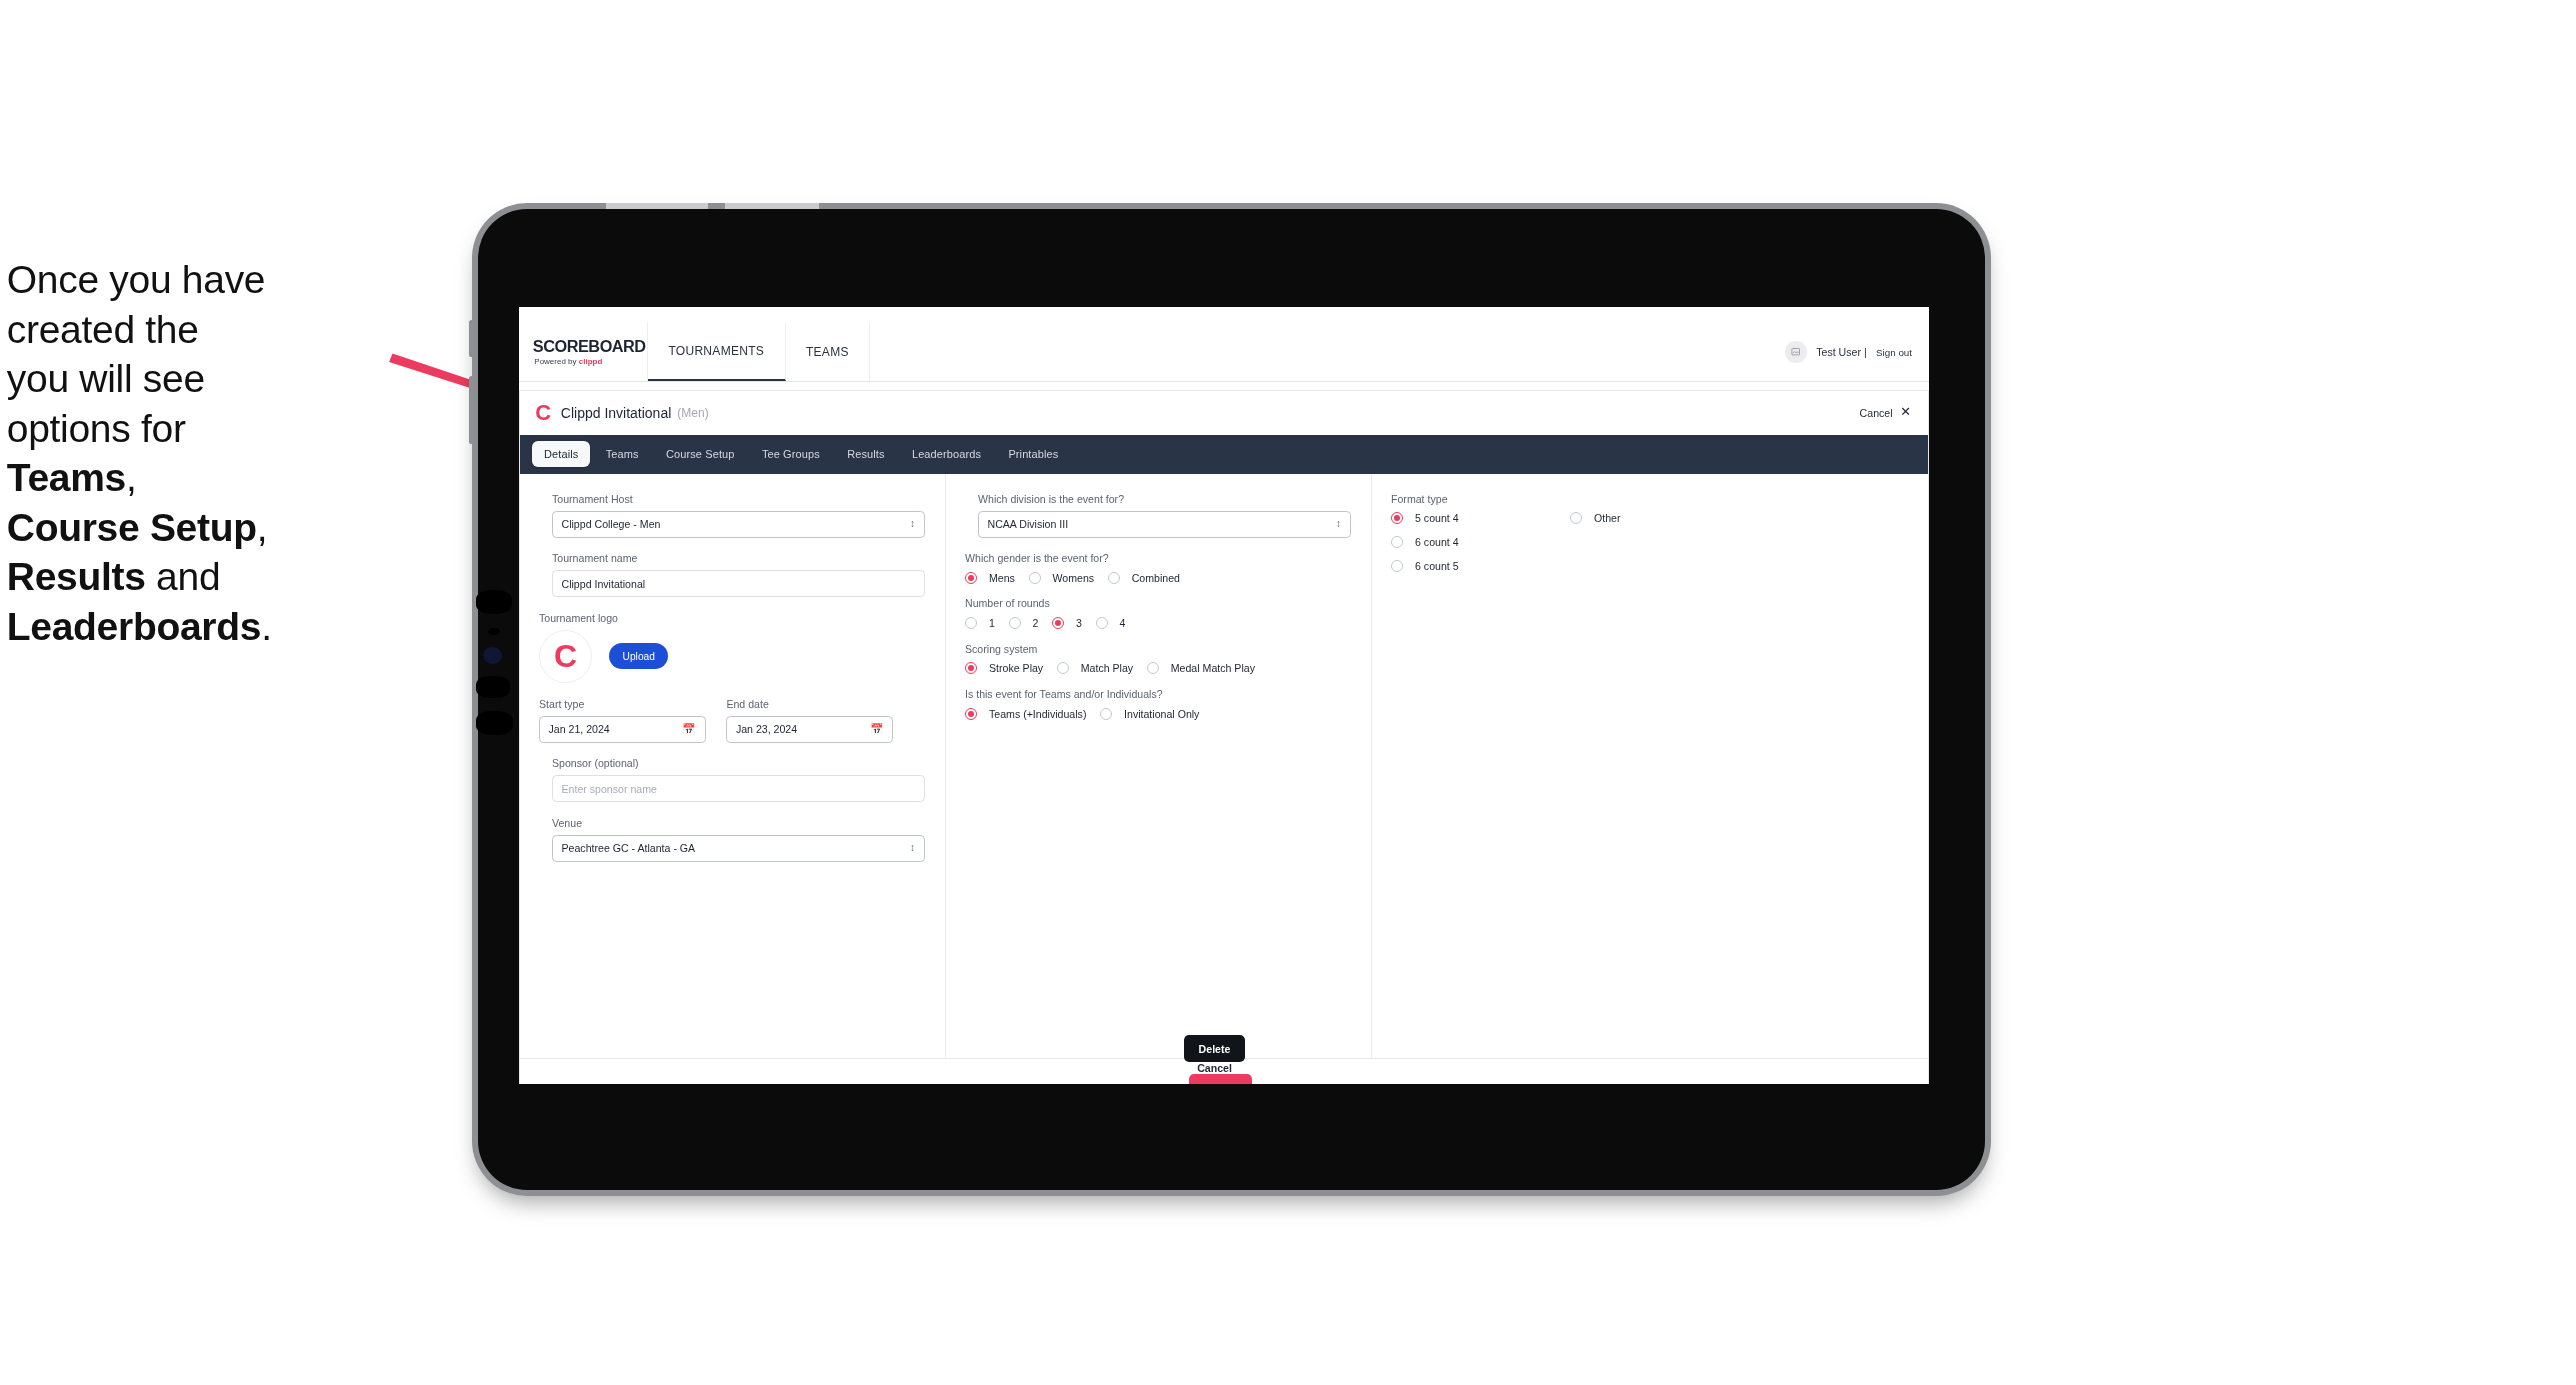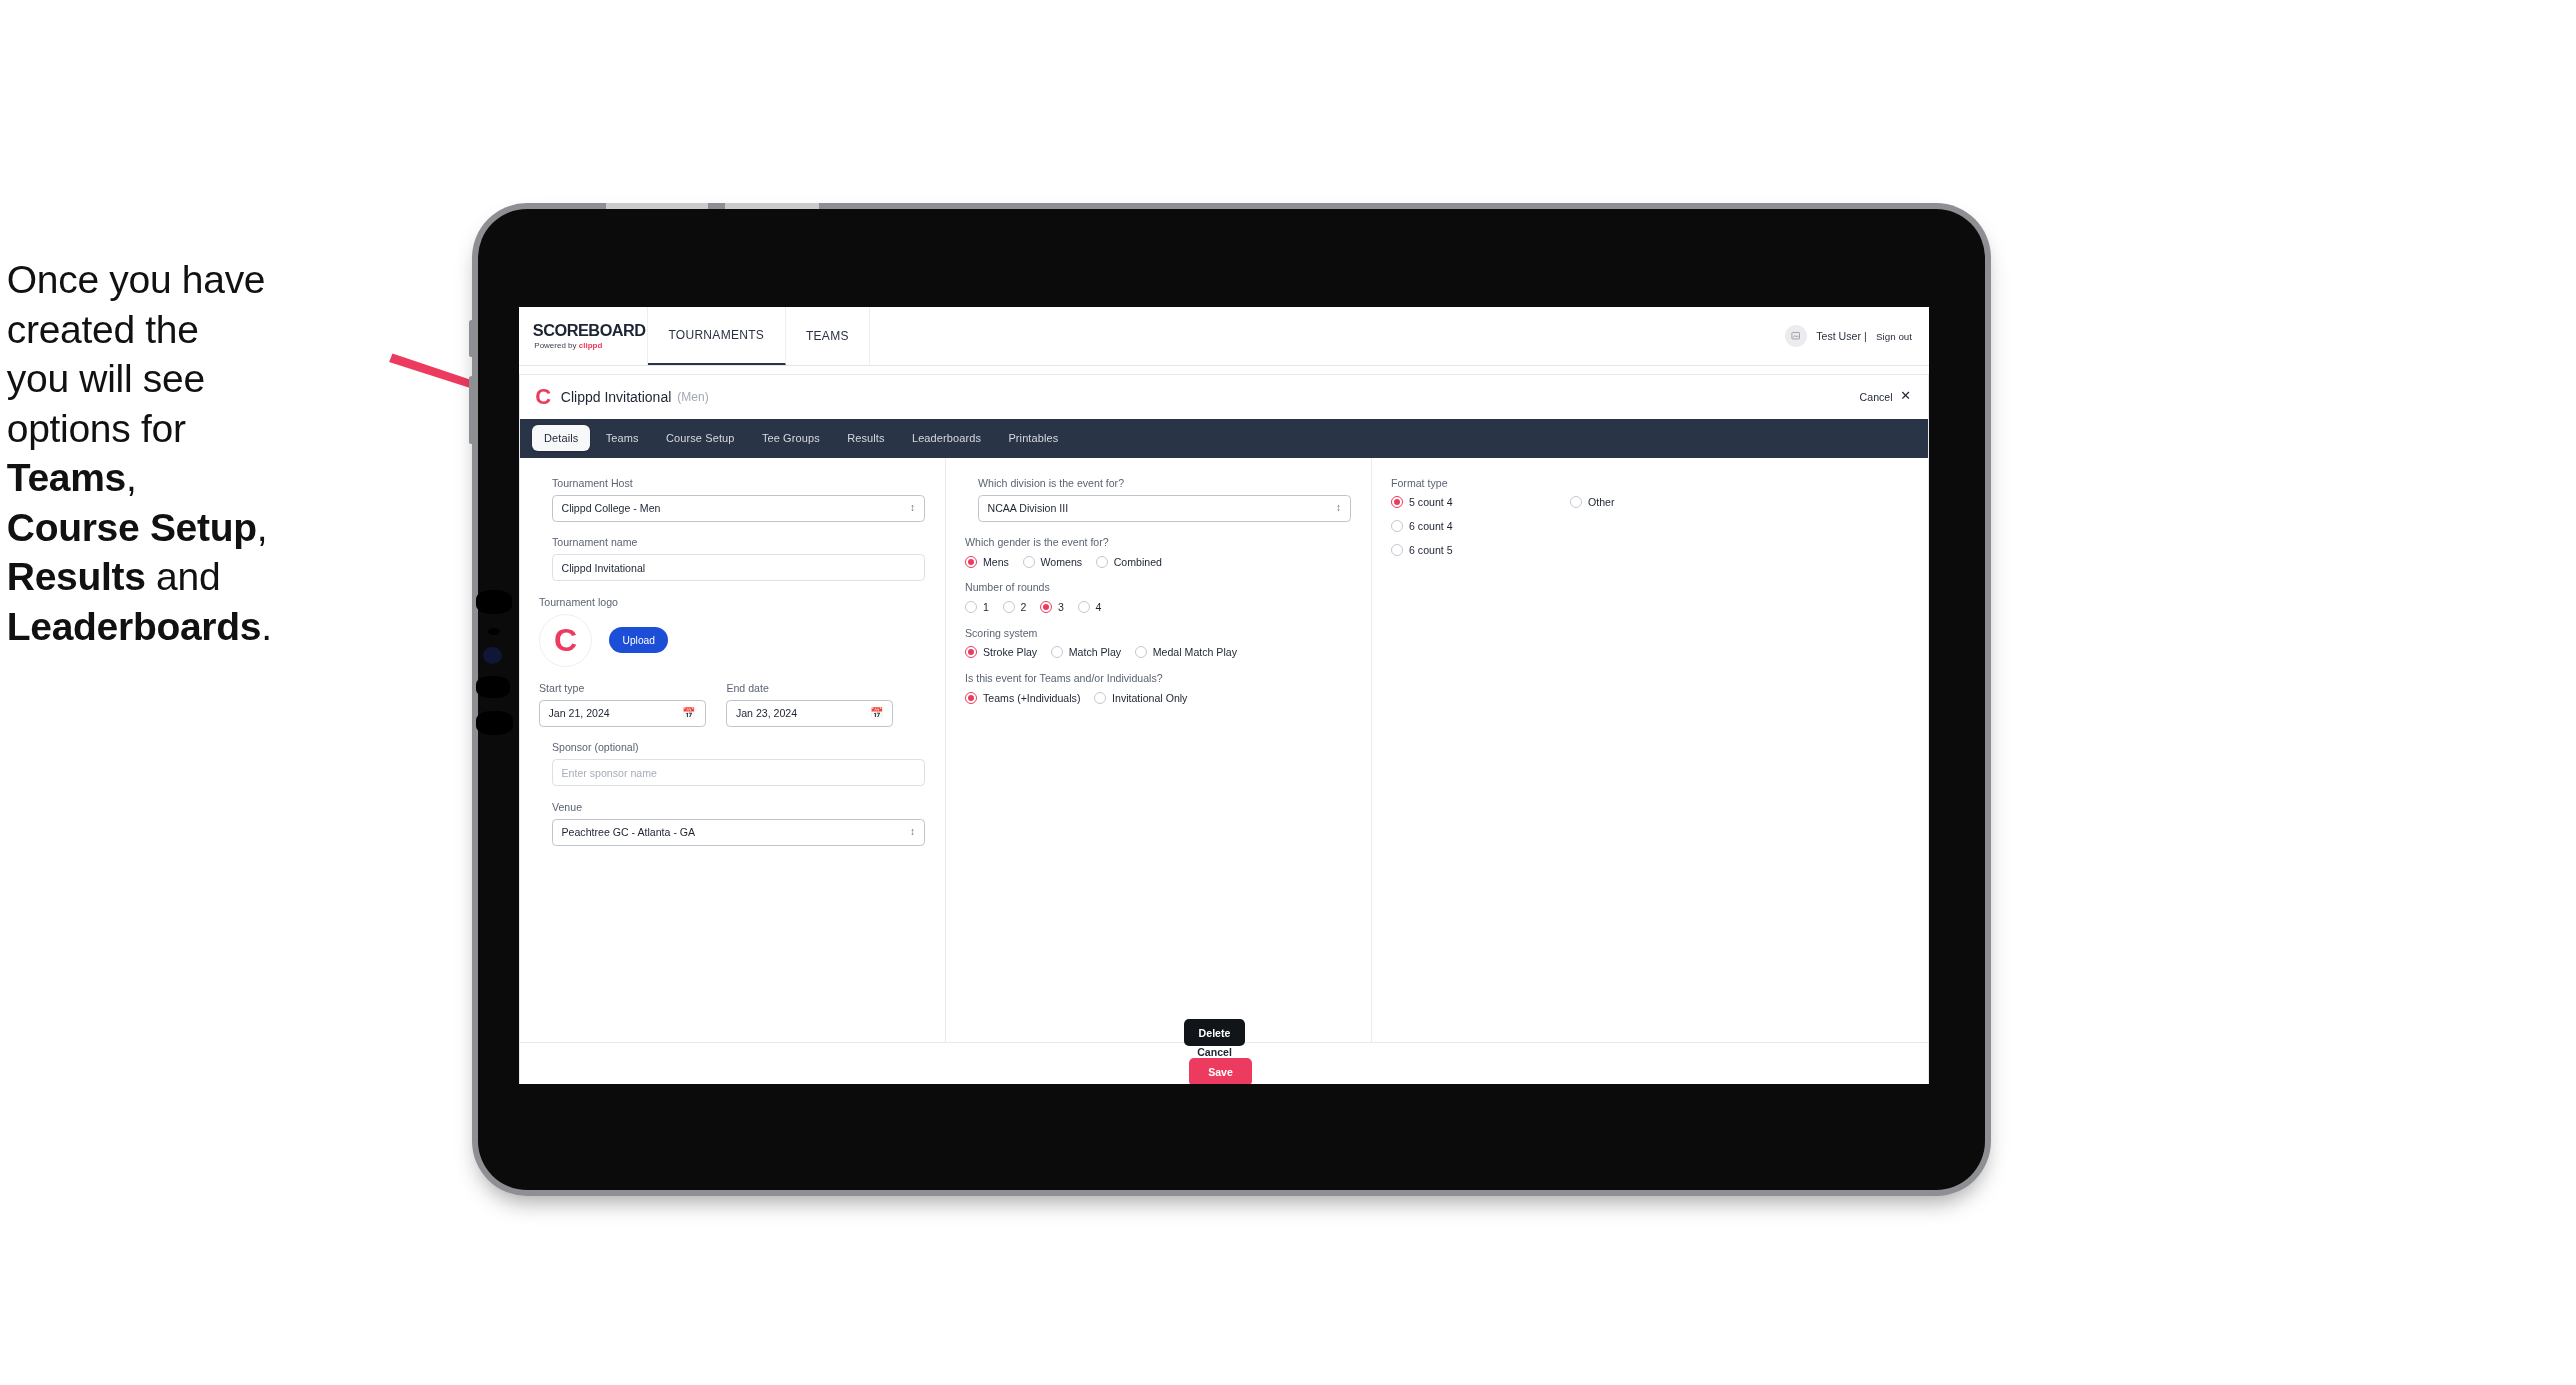--- a/index.html
+++ b/index.html
@@ -62,21 +62,21 @@
     position: absolute;
     left: 41px; top: 98px;
     width: 1410px; height: 777px;
     background: #ffffff;
     overflow: hidden;
   }
 
   
   #topnav {
     height: 59px; display: flex; align-items: stretch;
-    border-bottom: 0.9px solid #e3e5e8; background: #fff;
+    border-bottom: 0.9px solid #e3e5e8; background: #fff; margin-top: 16px;
   }
   #brand {
     width: 129px; display: flex; flex-direction: column; justify-content: center;
     padding-left: 15.3px; border-right: 0.9px solid #eceef0;
   }
   #brand .bw {
     font-size: 16px; font-weight: 800; letter-spacing: -0.5px;
     color: #1d2433; font-family: "Liberation Sans", sans-serif;
     transform: scaleX(1.02);
   }
@@ -164,21 +164,21 @@
   }
 
   
   #daterow { display: flex; gap: 20.4px; margin-bottom: 14.5px; }
   .datecell { width: 167px; }
   .cal { font-size: 11px; color: #4a5262; line-height: 1; }
 
   
   .qlabel { font-size: 10.6px; color: #5b6373; margin-bottom: 7.7px; }
   .radiorow { display: flex; align-items: center; gap: 13.6px; margin-bottom: 13.6px; flex-wrap: wrap; }
-  .ritem { display: flex; align-items: center; gap: 6px; }
+  .ritem { display: flex; align-items: center; gap: 12px; }
   .rdot {
     width: 12px; height: 12px; border-radius: 50%;
     border: 1.3px solid #c3c8d0; background: #fff;
     display: flex; align-items: center; justify-content: center; flex: none;
   }
   .rdot.on { border-color: #ec3b5e; }
   .rdot.on::after {
     content: ""; width: 6px; height: 6px; border-radius: 50%; background: #ec3b5e;
   }
   .rtext { font-size: 10.6px; color: #1d2433; }

